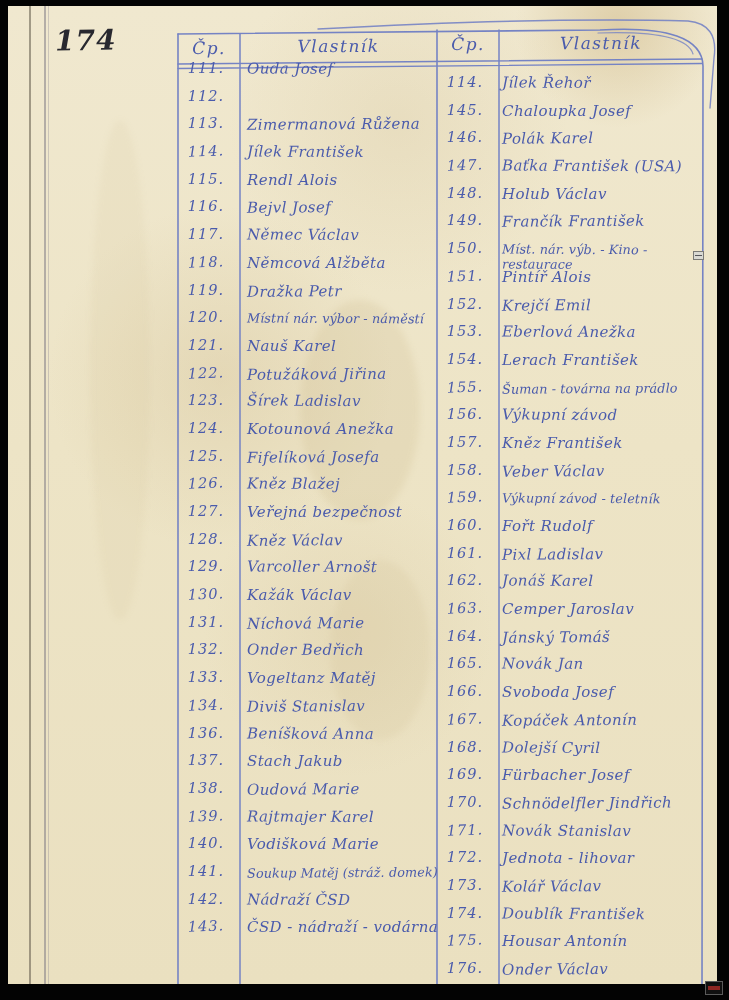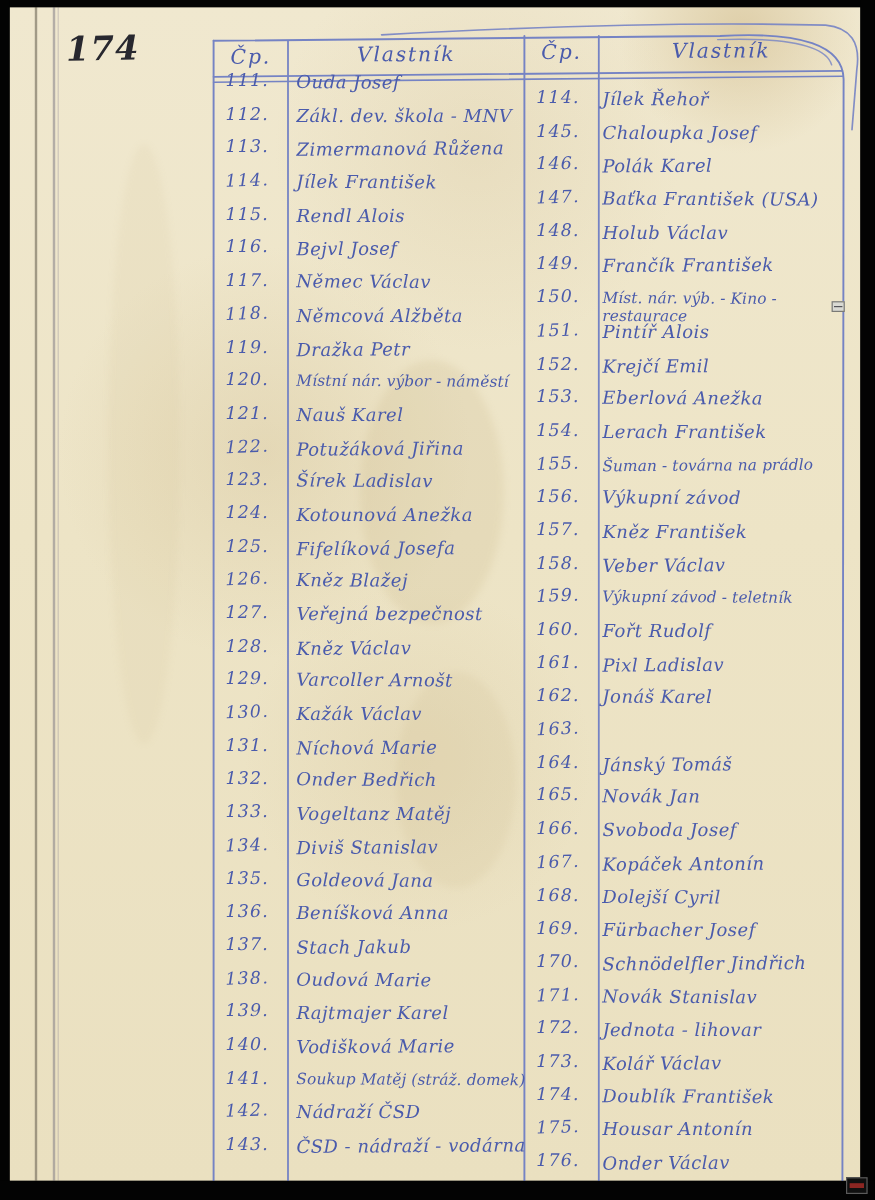--- a/index.html
+++ b/index.html
@@ -91,21 +91,20 @@
   <div class="hw hdr" style="left:439px;top:34px;width:58px;">Čp.</div>
   <div class="hw hdr" style="left:501px;top:33px;width:200px;">Vlastník</div>
 
   <div class="col col-left" id="col-left">
       <div class="r">
         <span class="num">111.</span>
         <span class="own">Ouda Josef</span>
       </div>
       <div class="r">
         <span class="num">112.</span>
-        <span class="own">Zákl. dev. škola - MNV</span>
       </div>
       <div class="r">
         <span class="num">113.</span>
         <span class="own">Zimermanová Růžena</span>
       </div>
       <div class="r">
         <span class="num">114.</span>
         <span class="own">Jílek František</span>
       </div>
       <div class="r">
@@ -182,24 +181,20 @@
       </div>
       <div class="r">
         <span class="num">133.</span>
         <span class="own">Vogeltanz Matěj</span>
       </div>
       <div class="r">
         <span class="num">134.</span>
         <span class="own">Diviš Stanislav</span>
       </div>
       <div class="r">
-        <span class="num">135.</span>
-        <span class="own">Goldeová Jana</span>
-      </div>
-      <div class="r">
         <span class="num">136.</span>
         <span class="own">Beníšková Anna</span>
       </div>
       <div class="r">
         <span class="num">137.</span>
         <span class="own">Stach Jakub</span>
       </div>
       <div class="r">
         <span class="num">138.</span>
         <span class="own">Oudová Marie</span>
@@ -297,20 +292,21 @@
       <div class="r">
         <span class="num">161.</span>
         <span class="own">Pixl Ladislav</span>
       </div>
       <div class="r">
         <span class="num">162.</span>
         <span class="own">Jonáš Karel</span>
       </div>
       <div class="r">
         <span class="num">163.</span>
+        <span class="own">Cemper Jaroslav</span>
       </div>
       <div class="r">
         <span class="num">164.</span>
         <span class="own">Jánský Tomáš</span>
       </div>
       <div class="r">
         <span class="num">165.</span>
         <span class="own">Novák Jan</span>
       </div>
       <div class="r">

